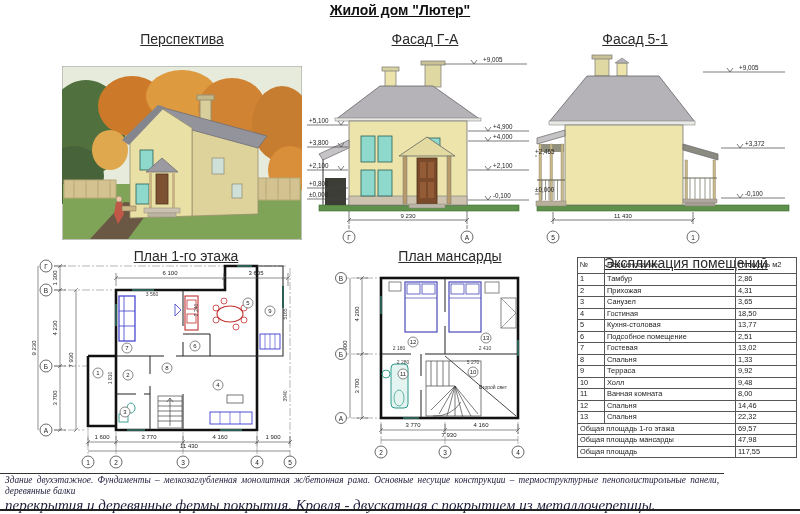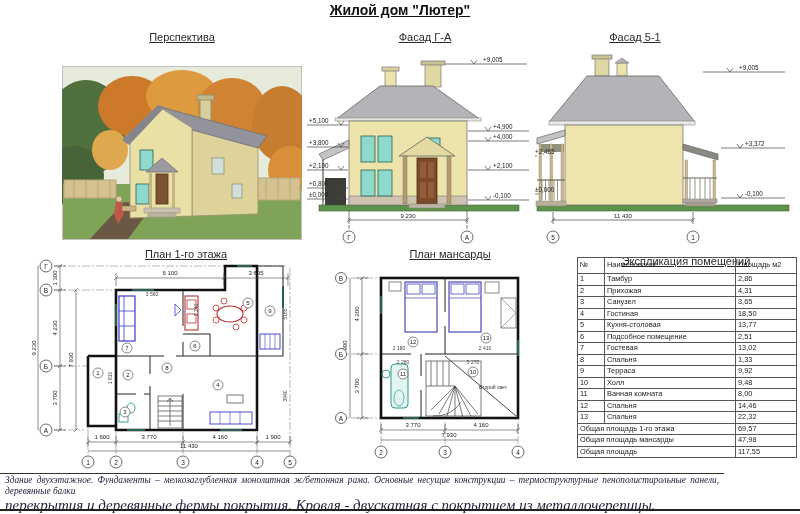--- a/index.html
+++ b/index.html
@@ -1,20 +1,20 @@
 <!DOCTYPE html>
 <html><head>
 <meta charset="utf-8">
 <style>
   html,body{margin:0;padding:0;background:#fff;}
   .sheet{position:relative;width:800px;height:514px;background:#ffffff;overflow:hidden;
          font-family:"Liberation Sans","DejaVu Sans",sans-serif;color:#222;}
   .main-title{position:absolute;top:2px;left:0;width:100%;text-align:center;
               font-size:14px;font-weight:bold;text-decoration:underline;color:#111;}
-  .sec-title{position:absolute;font-size:11px;text-decoration:underline;color:#2a2a2a;text-align:center;}
+  .sec-title{position:absolute;font-size:14px;text-decoration:underline;color:#2a2a2a;text-align:center;}
   svg{position:absolute;}
   svg text{font-family:"Liberation Sans","DejaVu Sans",sans-serif;}
   .dt{font-size:6px;fill:#222;}
   .dt5{font-size:5px;fill:#444;}
   .axt{font-size:6.5px;fill:#222;text-anchor:middle;}
   .mk{font-size:6.3px;fill:#222;}
   .rnum{font-size:6px;fill:#222;text-anchor:middle;}
   .note-t{font-size:5px;fill:#333;}
   
   .table-wrap{position:absolute;left:577px;top:252px;width:218px;}

